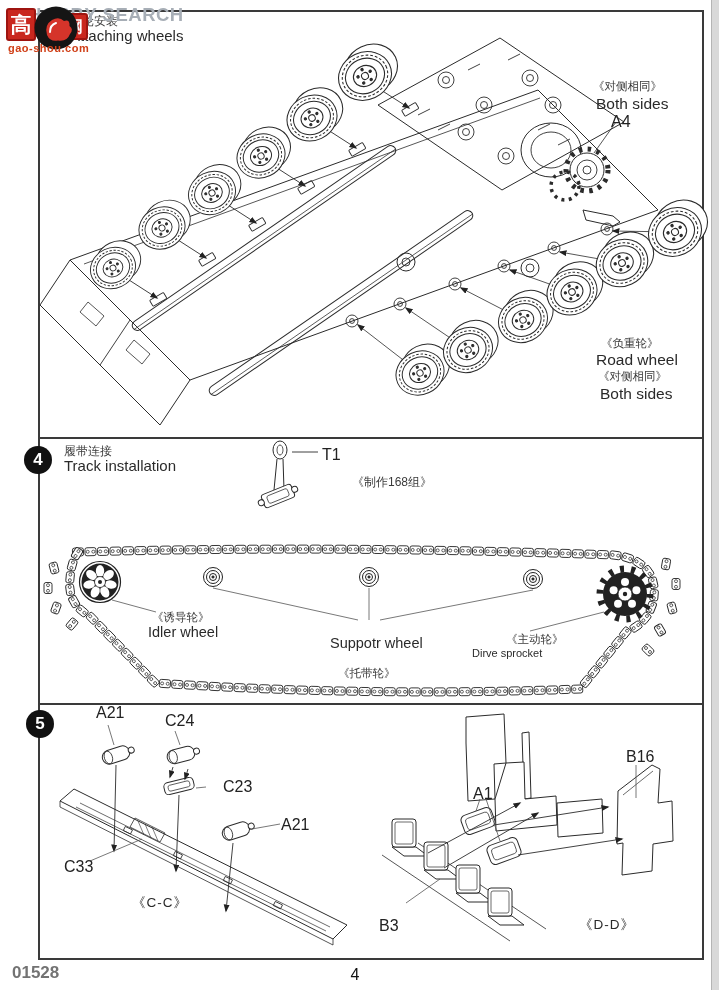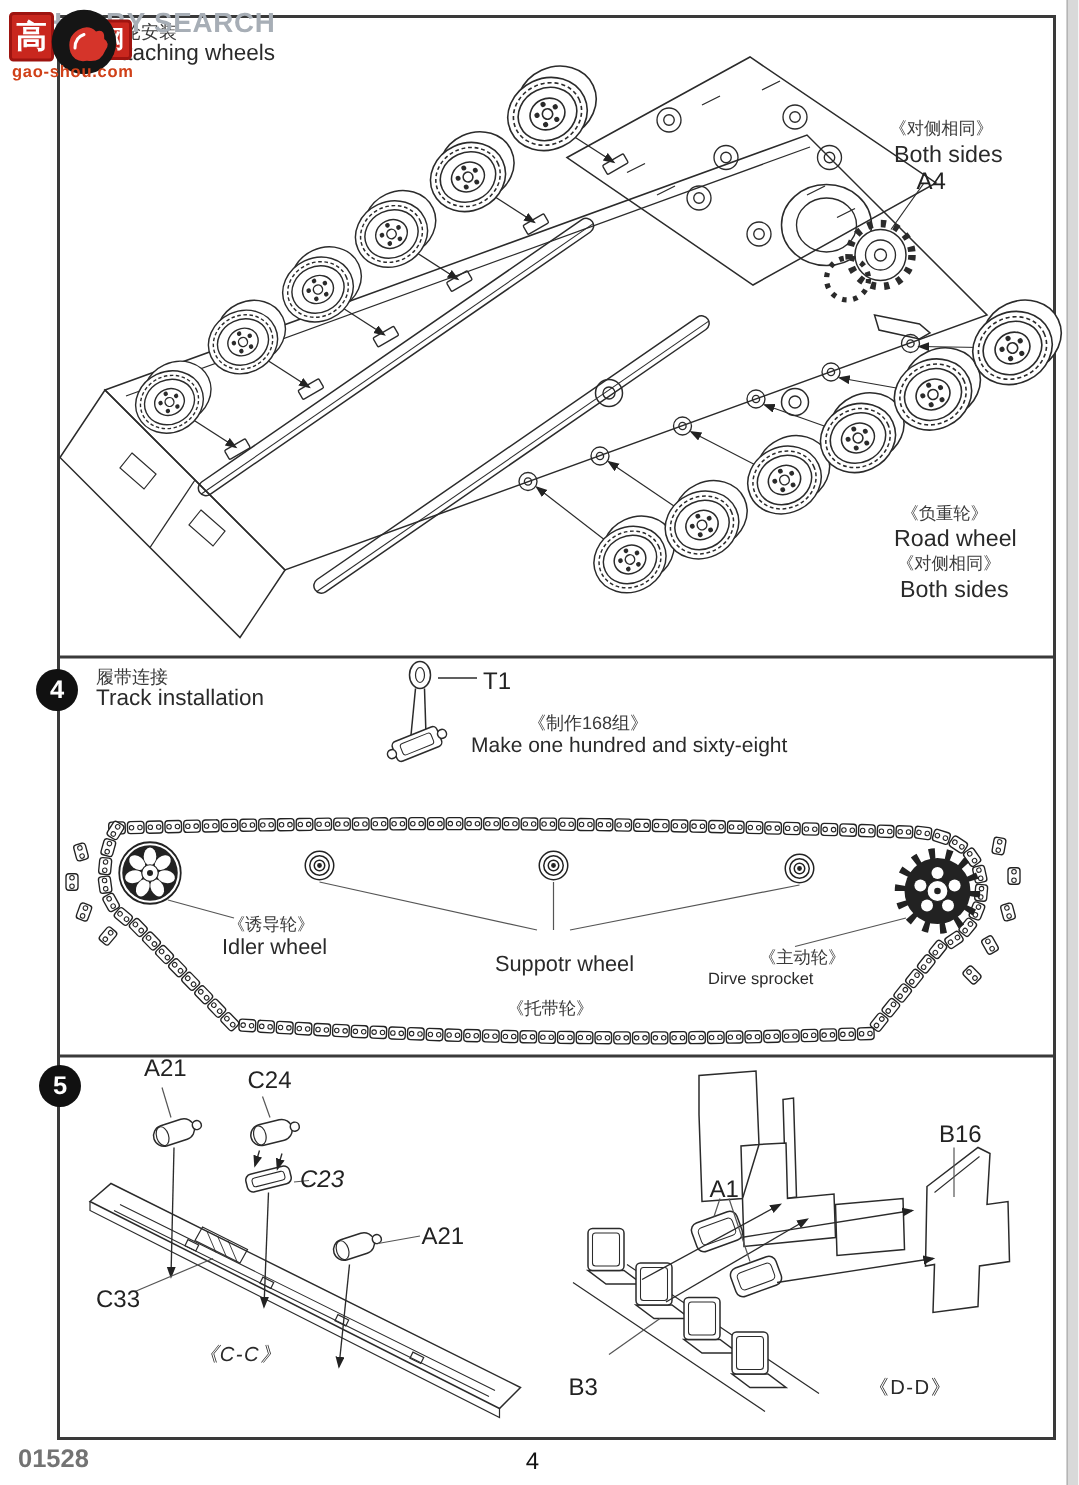--- a/index.html
+++ b/index.html
@@ -203,21 +203,20 @@
         <rect x="-16" y="-7" width="32" height="14" rx="3"></rect>
         <rect x="-11" y="-4" width="22" height="8" rx="2" stroke-width=".7"></rect>
         <circle cx="-18" cy="0" r="3"></circle>
           <circle cx="18" cy="0" r="3"></circle>
       </g>
       <line x1="42" y1="14" x2="68" y2="14" stroke-width=".9"></line>
     </g>
   </svg>
   <div class="lbl part" style="left:322px;top:446px;">T1</div>
   <div class="lbl cn" style="left:352px;top:476px;font-size:12px;text-align:right;">《制作168组》</div>
-  <div class="lbl en" style="left:314px;top:489px;font-size:14px;">Make one hundred and sixty-eight</div>
 
   <svg id="svg4" style="left:38px;top:516px;" width="668" height="188" viewBox="0 0 668 188">
     <defs>
       <g id="tlink">
         <rect x="-5.5" y="-4" width="11" height="8" rx="2" fill="#fff" stroke="#222" stroke-width=".9"></rect>
         <circle cx="-2.8" cy="0" r="1.5" fill="none" stroke="#222" stroke-width=".7"></circle>
         <circle cx="2.8" cy="0" r="1.5" fill="none" stroke="#222" stroke-width=".7"></circle>
       </g>
     </defs>
     <path id="trackpath" fill="none" stroke="none" d="M40,36 Q300,29 575,39 C605,42 618,58 616,80 C614,98 603,110 588,116 L542,173 Q330,181 117,167 L52,100 C36,92 30,78 32,62 C33,50 36,42 40,36 Z"></path>
@@ -499,24 +498,24 @@
         <line x1="266" y1="62" x2="266" y2="95"></line>
         <line x1="110" y1="96" x2="106" y2="108"></line>
         <line x1="116" y1="96" x2="130" y2="138"></line>
         <line x1="36" y1="200" x2="70" y2="176"></line>
       </g>
     </g>
   </svg>
 
   <div class="lbl part" style="left:96px;top:704px;">A21</div>
   <div class="lbl part" style="left:165px;top:712px;">C24</div>
-  <div class="lbl part" style="left:200px;top:778px;font-style:italic;">C23</div>
+  <div class="lbl part" style="left:223px;top:778px;">C23</div>
   <div class="lbl part" style="left:281px;top:816px;">A21</div>
   <div class="lbl part" style="left:64px;top:858px;">C33</div>
-  <div class="lbl sec" style="left:132px;top:896px;font-style:italic;">《C-C》</div>
+  <div class="lbl sec" style="left:132px;top:896px;">《C-C》</div>
   <div class="lbl part" style="left:626px;top:748px;">B16</div>
   <div class="lbl part" style="left:473px;top:785px;">A1</div>
   <div class="lbl part" style="left:379px;top:901px;margin-top:16px;">B3</div>
   <div class="lbl sec" style="left:579px;top:918px;">《D-D》</div>
 
   <div class="footer-kit">01528</div>
   <div class="footer-page">4</div>
 </div>
 
 </body></html>

